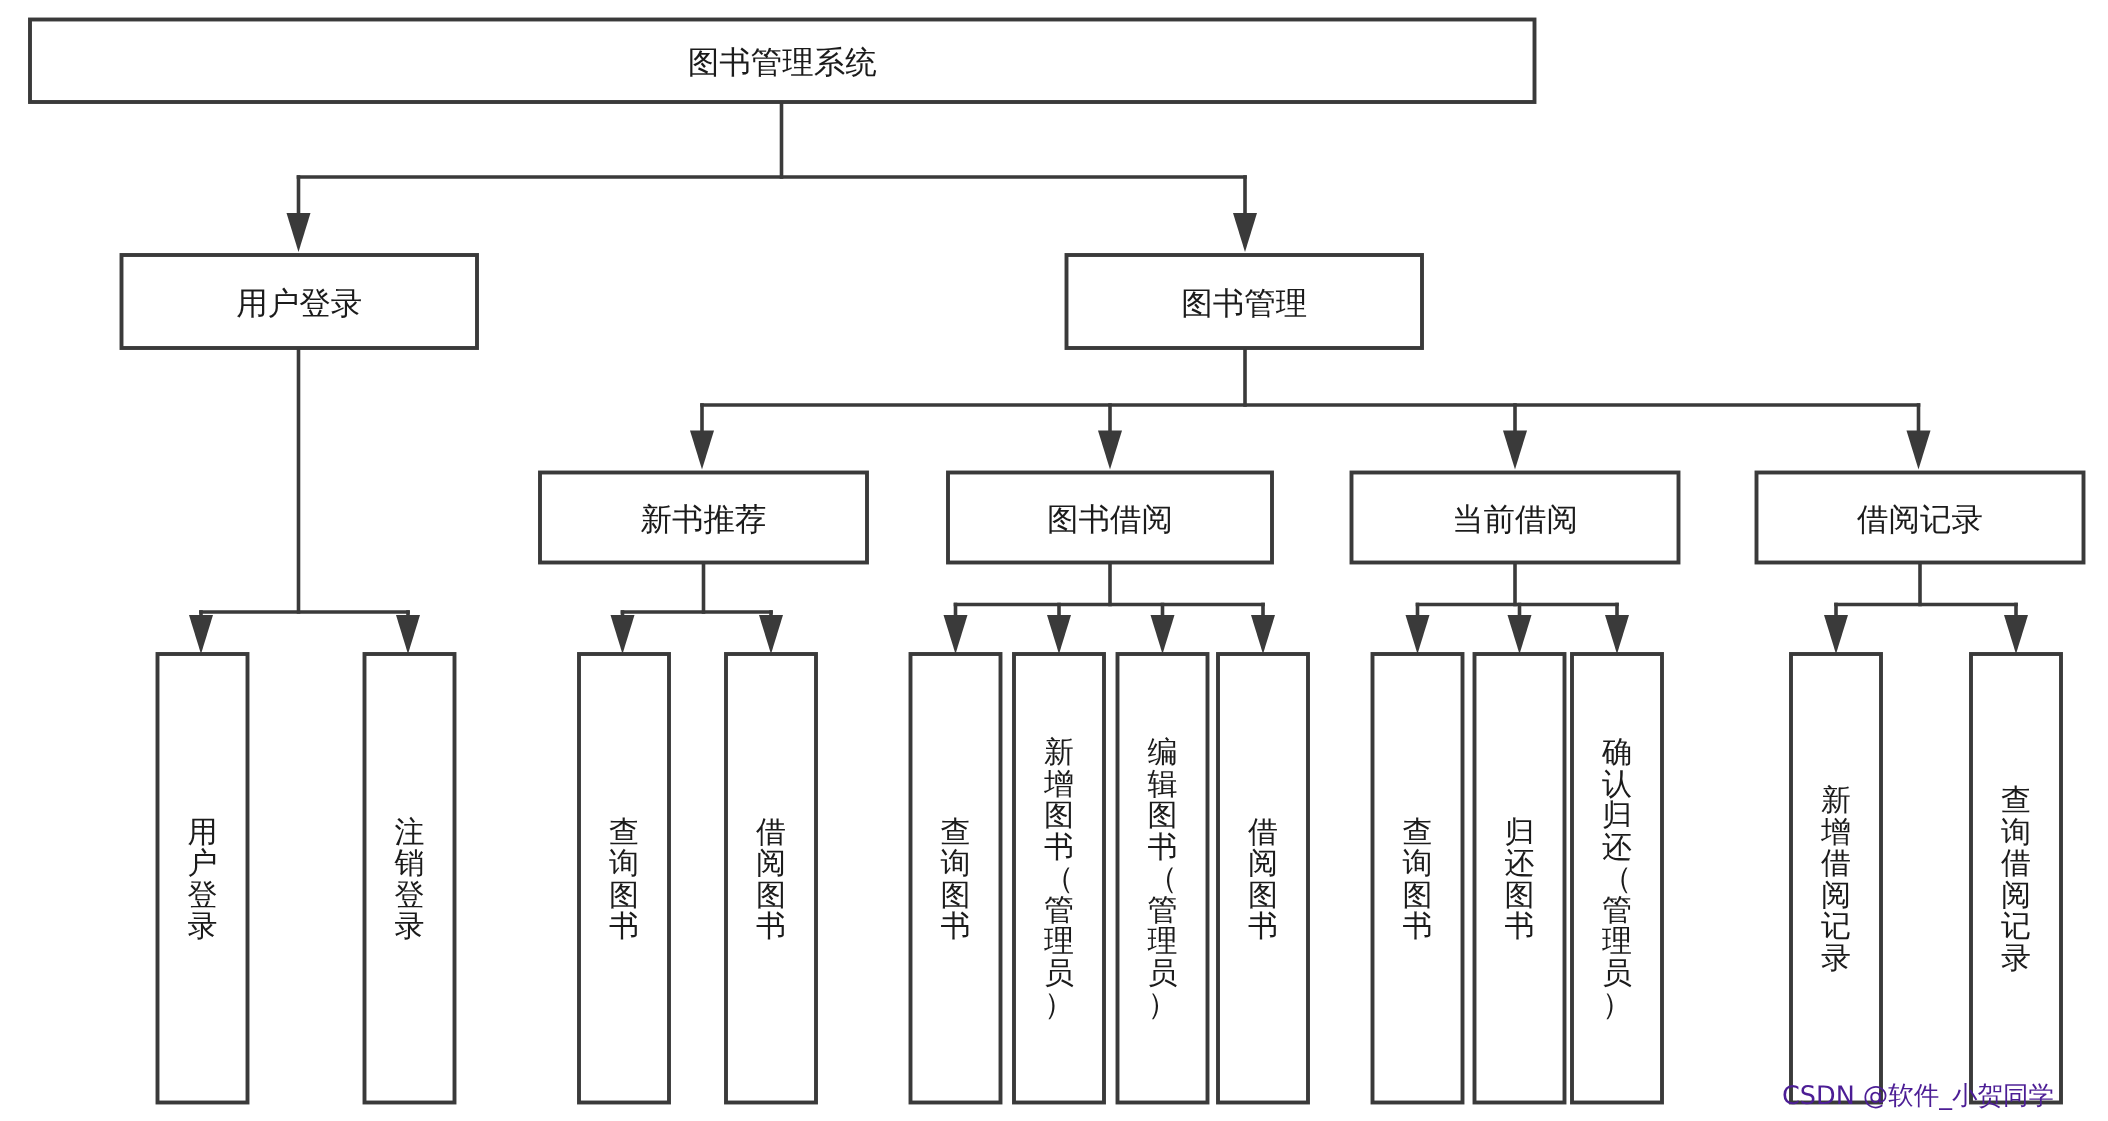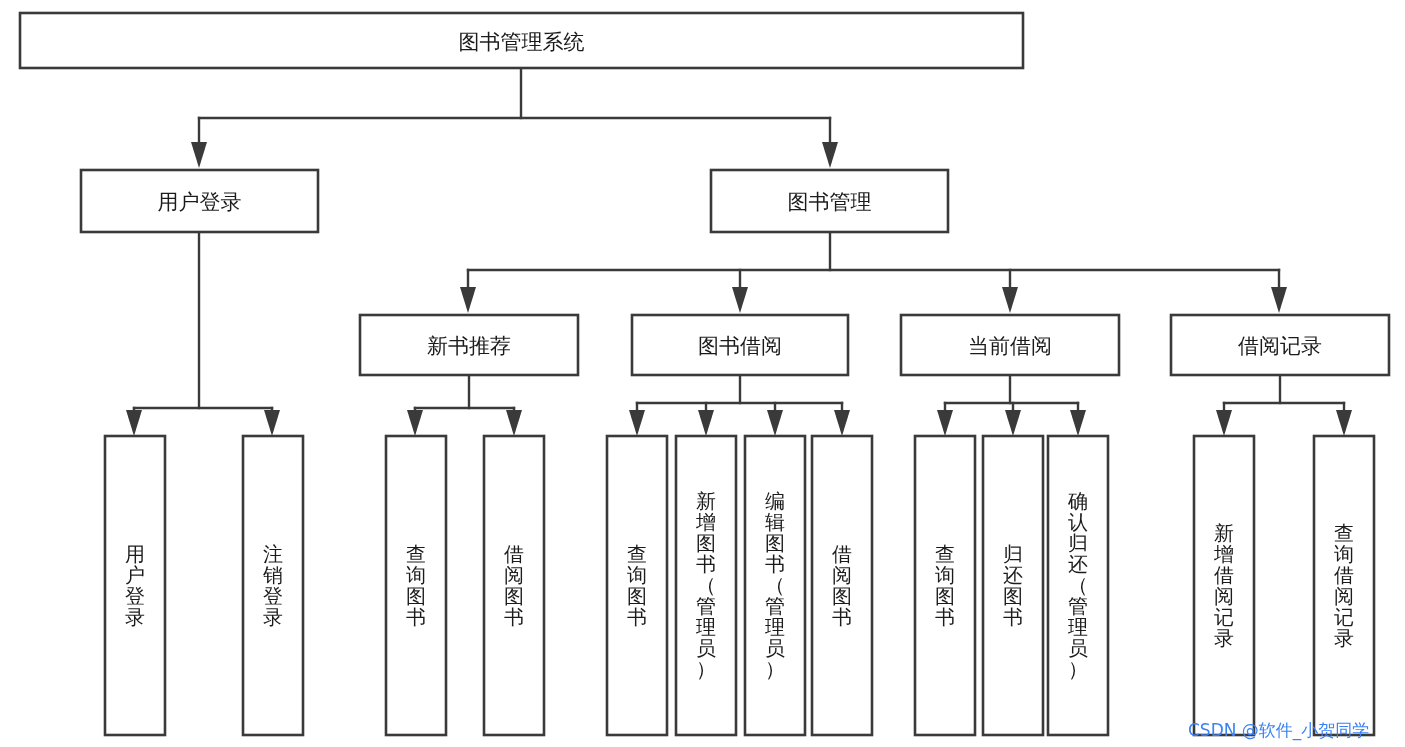--- a/index.html
+++ b/index.html
@@ -59,21 +59,21 @@
   }
   .vert-text-wrap span {
     display: block;
     height: 21px;
   }
   .watermark {
     position: absolute;
     left: 1188px;
     top: 719px;
     font-size: 17px;
-    color: #3b82f6;
+    color: #4c1d95;
     white-space: nowrap;
     font-family: "DejaVu Sans", "Liberation Sans", sans-serif;
   }
 </style>
 </head>
 <body>
 
 <div id="diagram-root">
   <svg class="diagram-canvas" viewBox="0 0 1405 747">
     <g id="connectors-layer">

